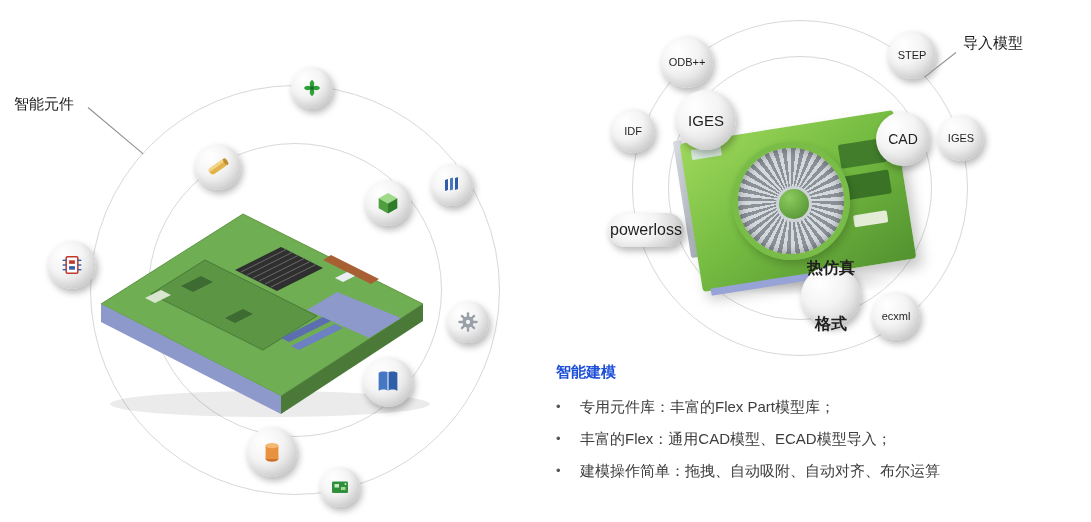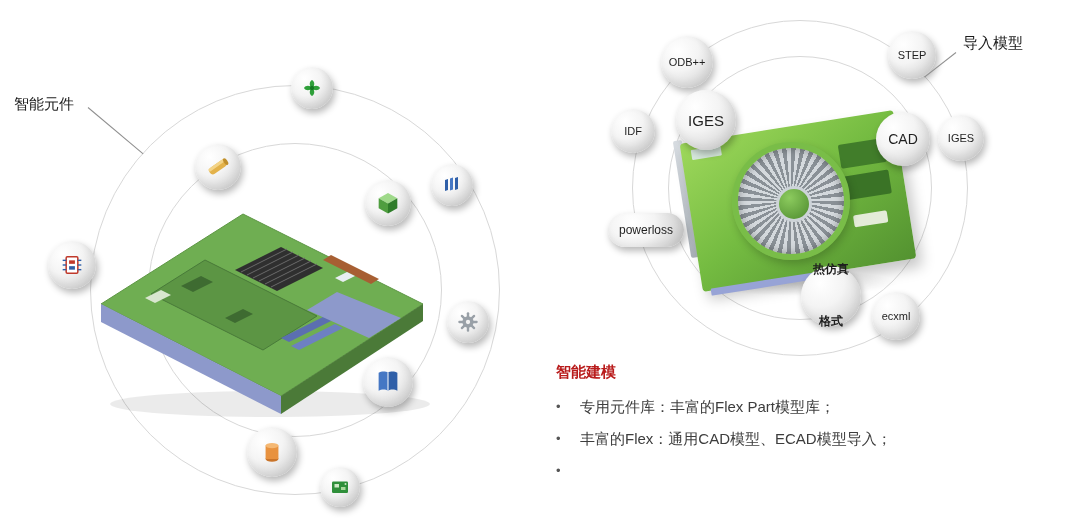--- a/index.html
+++ b/index.html
@@ -12,21 +12,21 @@
   .ring-l-outer { left:90px;  top:85px;  width:410px; height:410px; }
   .ring-l-inner { left:148px; top:143px; width:294px; height:294px; }
   .ring-r-outer { left:632px; top:20px;  width:336px; height:336px; }
   .ring-r-inner { left:668px; top:56px;  width:264px; height:264px; }
 
   
   .bubble { position:absolute; border-radius:50%; display:flex; align-items:center; justify-content:center;
     background:radial-gradient(circle at 32% 28%, #ffffff 0%, #f4f4f4 40%, #dcdcdc 72%, #c2c2c2 100%);
     box-shadow:2px 4px 7px rgba(0,0,0,0.28), inset -3px -4px 8px rgba(0,0,0,0.06); }
   .bubble .txt { color:#1f1f1f; white-space:nowrap; }
-  .fs11 { font-size:11px; } .fs12 { font-size:12px; } .fs14 { font-size:14px; } .fs15 { font-size:15px; }
+  .fs11 { font-size:11px; } .fs12 { font-size:16px; } .fs14 { font-size:14px; } .fs15 { font-size:15px; }
   .bold { font-weight:bold; }
   .col { flex-direction:column; line-height:1.15; text-align:center; }
 
   
   .b-fan  { left:291px; top:67px;  width:42px; height:42px; }
   .b-ind  { left:195px; top:144px; width:46px; height:46px; }
   .b-cube { left:365px; top:180px; width:46px; height:46px; }
   .b-fins { left:431px; top:164px; width:42px; height:42px; }
   .b-chip { left:48px;  top:241px; width:48px; height:48px; }
   .b-gear { left:447px; top:301px; width:42px; height:42px; }
@@ -71,21 +71,21 @@
   .gpu .c4 { position:absolute; left:10px; top:8px; width:30px; height:10px; background:#dfe9f2; opacity:.85; border-radius:1px; }
   .gpu .edge { position:absolute; left:8px; bottom:-5px; width:104px; height:7px; background:#97a3d6; border-radius:1px; }
   .gpu .fan { position:absolute; left:64px; top:42px; width:118px; height:118px; border-radius:50%;
     background:repeating-conic-gradient(#8a9197 0deg 5deg, #d4d9dd 5deg 10deg);
     border:6px solid #79bd48; box-shadow:inset 0 0 10px rgba(0,0,0,0.35), 2px 4px 8px rgba(0,0,0,0.2); }
   .gpu .hub { position:absolute; left:108px; top:86px; width:36px; height:36px; border-radius:50%;
     background:radial-gradient(circle at 35% 30%, #8ccb5e, #4d8a2e); border:3px solid #cdd3d8; }
 
   
   .info { position:absolute; left:556px; top:363px; width:532px; }
-  .info h3 { margin:0 0 16px 0; font-size:15px; color:#b91c1c; font-weight:bold; }
+  .info h3 { margin:0 0 16px 0; font-size:15px; color:#1d4ed8; font-weight:bold; }
   .info .row { display:flex; align-items:flex-start; font-size:15px; color:#3d3d3d; margin-bottom:13px; }
   .info .dot { width:24px; flex:0 0 24px; color:#555; font-size:13px; padding-top:1px; }
 </style>
 </head>
 <body>
 
 <div class="canvas">
 
   <div class="ring ring-l-outer"></div>
   <div class="ring ring-l-inner"></div>
@@ -262,16 +262,17 @@
     <div class="row">
       <span class="dot">•</span>
       <span>专用元件库：丰富的Flex Part模型库；</span>
     </div>
     <div class="row">
       <span class="dot">•</span>
       <span>丰富的Flex：通用CAD模型、ECAD模型导入；</span>
     </div>
     <div class="row">
       <span class="dot">•</span>
+      <span>建模操作简单：拖拽、自动吸附、自动对齐、布尔运算</span>
     </div>
   </div>
 
 </div>
 
 </body></html>

